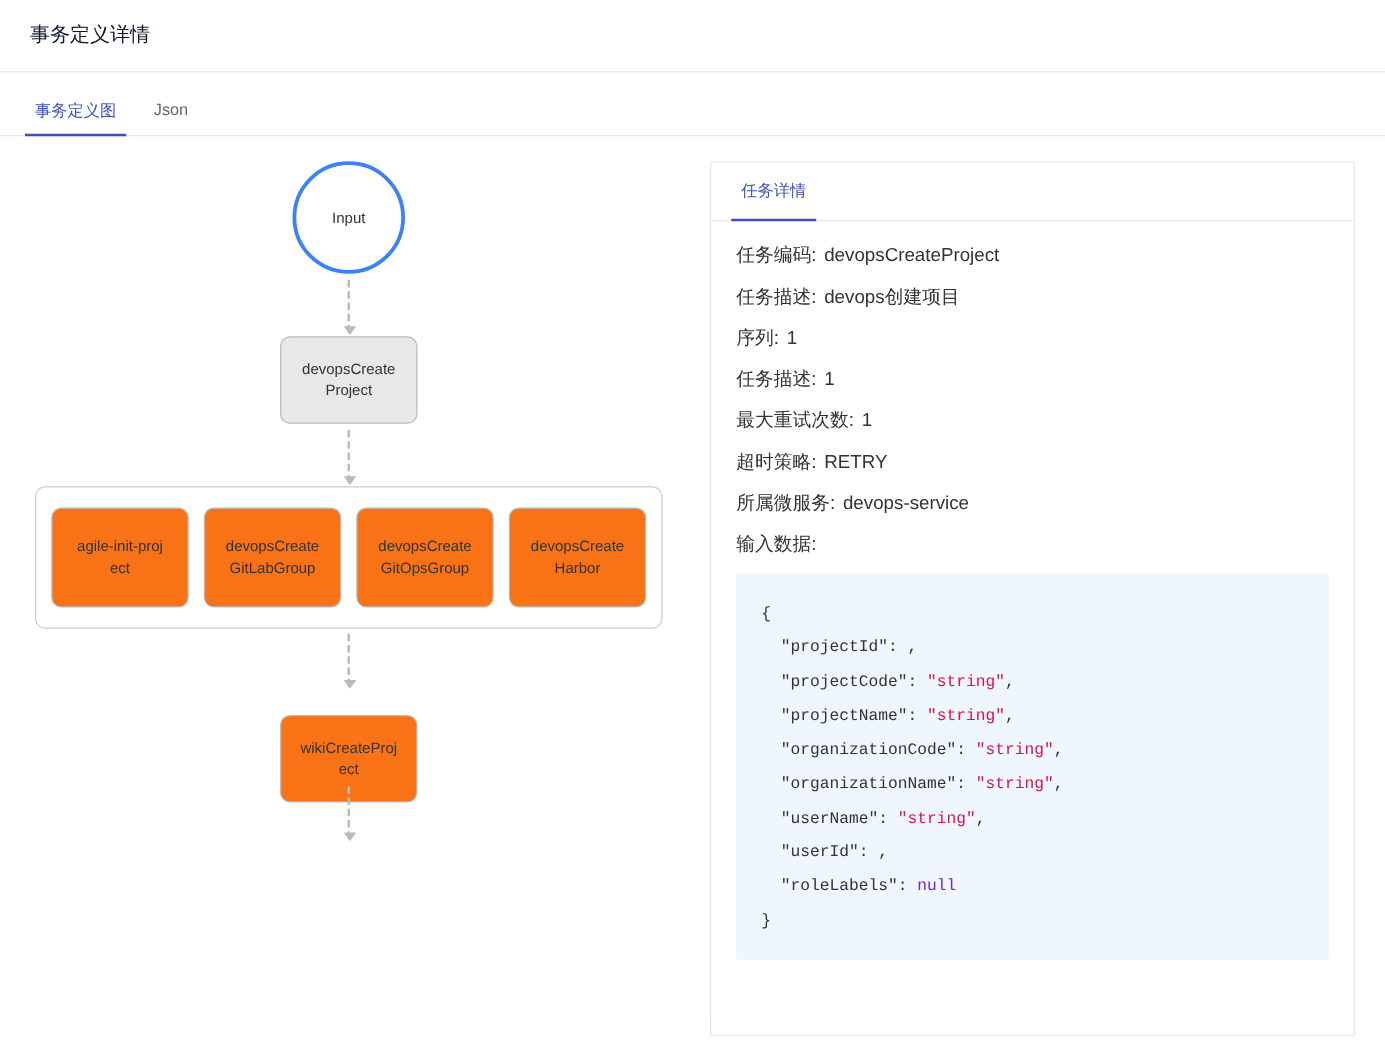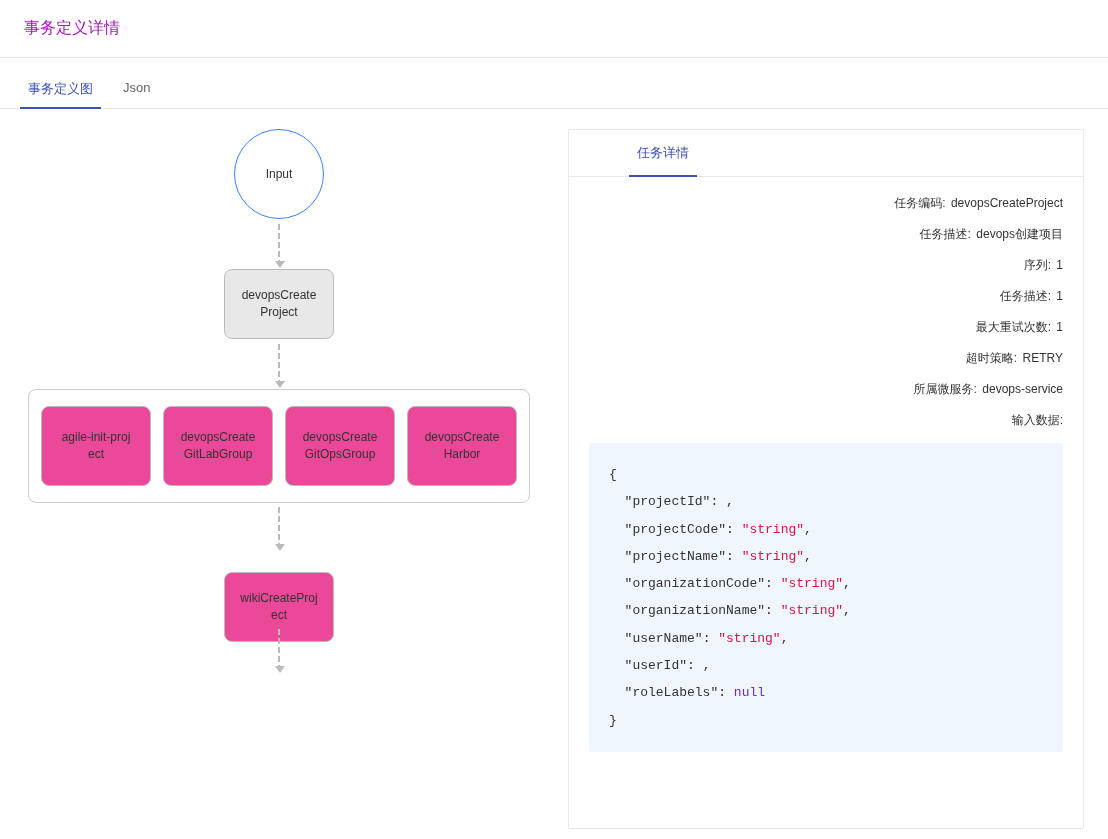--- a/index.html
+++ b/index.html
@@ -6,21 +6,21 @@
 body {
   font-family: -apple-system, BlinkMacSystemFont, "Segoe UI", "PingFang SC", "Microsoft YaHei", sans-serif;
   font-size: 13px;
   color: #333;
   background: #fff;
 }
 .header {
   padding: 18px 24px;
   border-bottom: 1px solid #e8e8e8;
   font-size: 16px;
-  color: #a21caf;
+  color: #0f172a;
 }
 .tabs {
   display: flex;
   padding: 0 24px;
   border-bottom: 1px solid #e8e8e8;
   gap: 22px;
   margin-top: 12px;
 }
 .tab {
   padding: 10px 4px;
@@ -53,32 +53,32 @@
 }
 .node {
   position: absolute;
   display: flex;
   align-items: center;
   justify-content: center;
   font-size: 12px;
   color: #333;
 }
 .node.circle {
-  border: 1px solid #3b82f6;
+  border: 3px solid #3b82f6;
   border-radius: 50%;
   width: 90px;
   height: 90px;
   background: #fff;
 }
 .node.rect {
   border: 1px solid #bbb;
   border-radius: 8px;
   padding: 8px 6px;
   text-align: center;
-  background: #ec4899;
+  background: #f97316;
   width: 110px;
   height: 70px;
   word-break: break-word;
   line-height: 1.4;
 }
 .node.rect.gray {
   background: #e8e8e8;
 }
 .group-container {
   position: absolute;
@@ -120,39 +120,37 @@
   display: flex;
   padding: 0 20px;
   border-bottom: 1px solid #e8e8e8;
 }
 .detail-tab {
   padding: 14px 4px;
   color: #3f51b5;
   font-size: 13px;
   position: relative;
   cursor: pointer;
-  margin-left: 44px;
 }
 .detail-tab.active::after {
   content: "";
   position: absolute;
   bottom: -1px;
   left: -4px;
   right: -4px;
   height: 2px;
   background: #3f51b5;
 }
 .detail-body {
   padding: 18px 20px;
 }
 .detail-row {
   margin-bottom: 14px;
-  font-size: 12px;
-  color: #333;
-  text-align: right;
+  font-size: 15px;
+  color: #333;
 }
 .detail-label { display: inline; }
 .detail-value { display: inline; margin-left: 2px; }
 .code-block {
   background: #eff6fd;
   border-radius: 2px;
   padding: 18px 20px;
   font-family: "SFMono-Regular", Consolas, "Liberation Mono", Menlo, monospace;
   font-size: 13px;
   line-height: 2.1;

